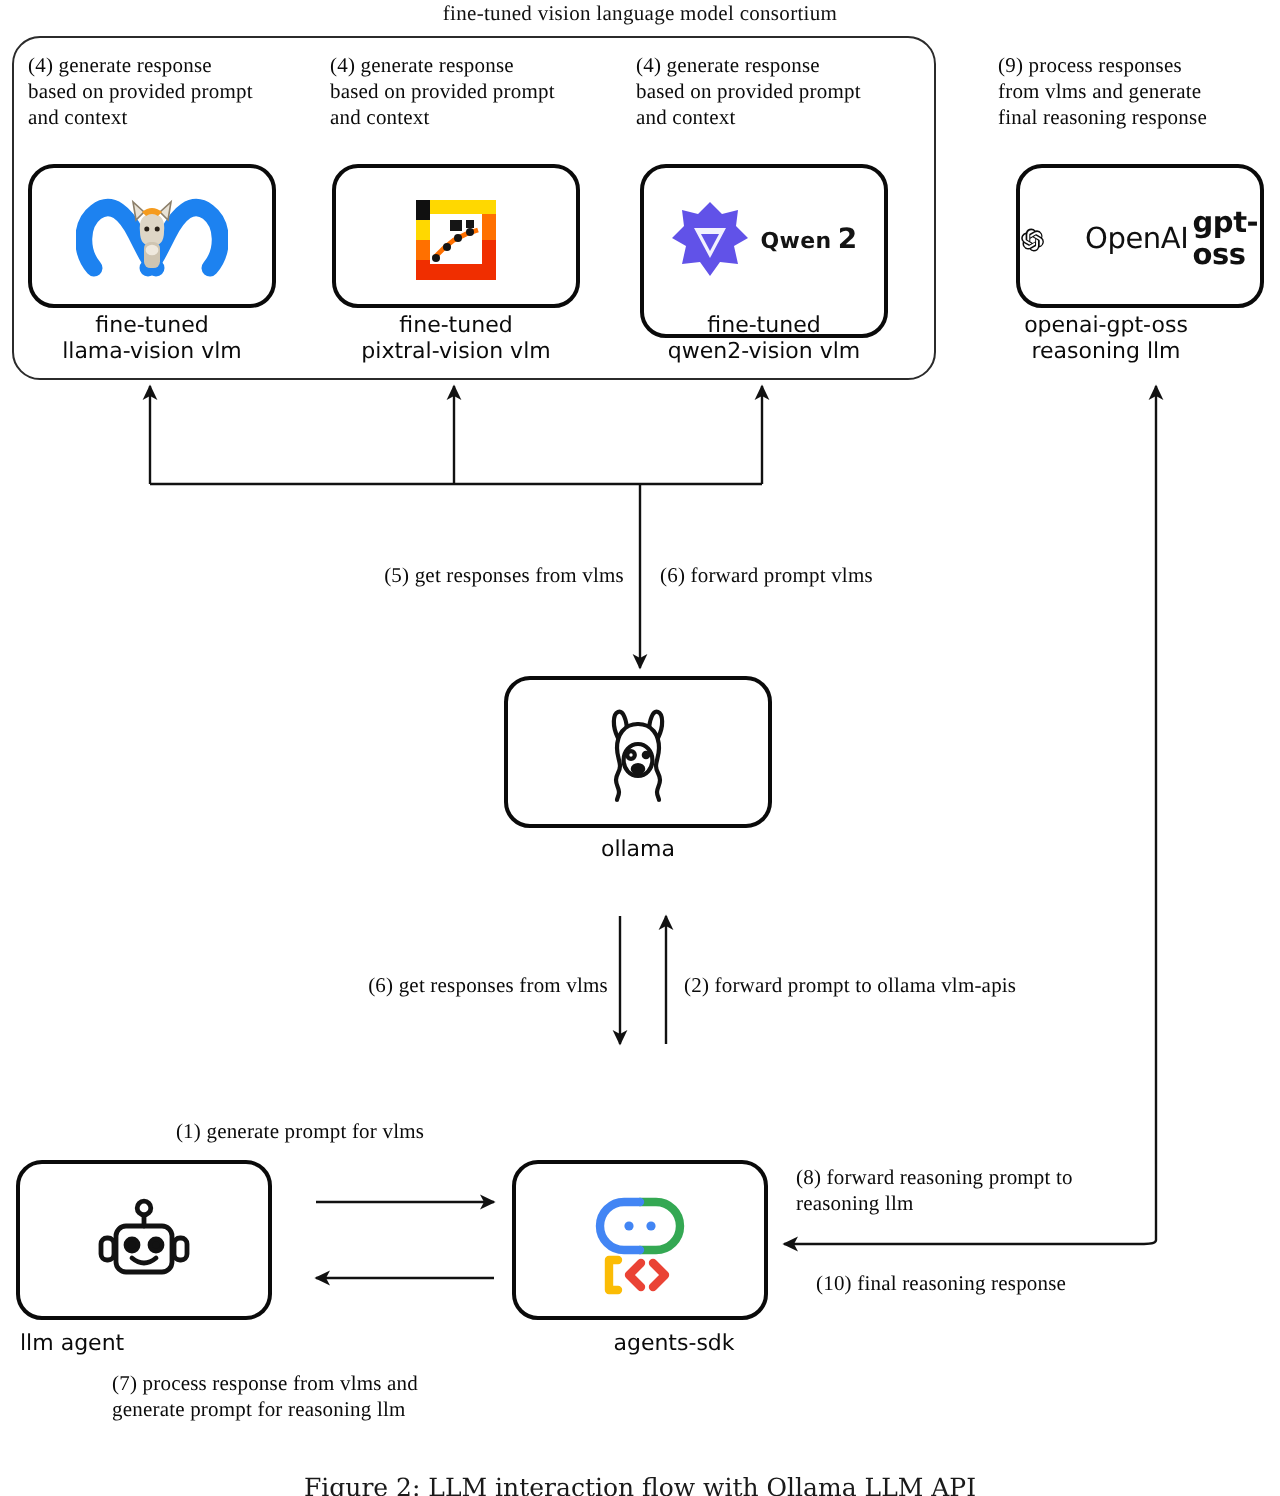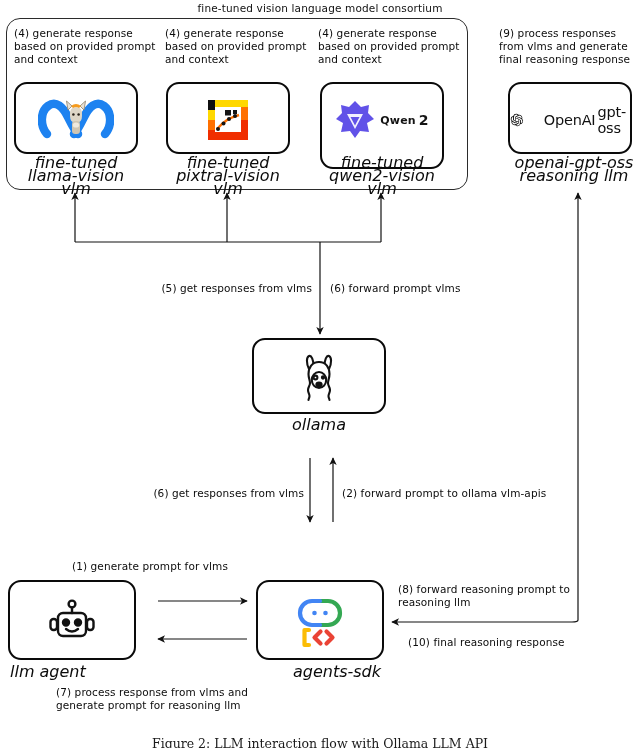--- a/index.html
+++ b/index.html
@@ -14,21 +14,21 @@
     overflow: hidden;
     font-family: "DejaVu Sans", sans-serif;
     color: #111111;
   }
   #canvas {
     position: absolute;
     left: 0; top: 0;
     width: 640px;
     height: 748px;
   }
-  .abs { position: absolute; }
+  .abs { position: absolute; font-family: Liberation Serif, serif; }
   .lbl {
     font-size: 10.5px;
     line-height: 13.2px;
     color: #0b0b0b;
     letter-spacing: 0.1px;
     white-space: pre-line;
   }
   .caption-title {
     font-size: 10.5px;
     text-align: center;
@@ -45,25 +45,24 @@
   .outer-group {
     position: absolute;
     border: 1.2px solid #2b2b2b;
     border-radius: 14px;
     background: transparent;
     box-sizing: border-box;
   }
   .box-caption {
     position: absolute;
     text-align: center;
-    font-size: 16px;
+    font-size: 11px;
     line-height: 13px;
     color: #0b0b0b;
     white-space: pre-line;
-    font-style: italic;
   }
   .logo-wrap {
     position: absolute;
     left: 0; right: 0;
     display: flex;
     align-items: center;
     justify-content: center;
   }
   .fig-caption {
     position: absolute;
@@ -87,21 +86,21 @@
     font-weight: 700;
     margin-left: 3px;
   }
   .oai-text {
     font-family: "DejaVu Sans", sans-serif;
     font-size: 14.5px;
     color: #101010;
     margin-left: 20px;
     letter-spacing: -0.2px;
   }
-  .oai-bold { font-weight: 400; margin-left: 2px; }
+  .oai-bold { font-weight: 700; margin-left: 2px; }
 </style>
 </head>
 <body>
 
 <svg id="canvas" viewBox="0 0 640 748" xmlns="http://www.w3.org/2000/svg">
   <defs>
     <marker id="arrowUp" markerWidth="9" markerHeight="9" refX="4.5" refY="8.4" orient="auto-start-reverse" markerUnits="userSpaceOnUse">
       <path d="M4.5 0.6 L8.2 8.4 L4.5 6.4 L0.8 8.4 Z" fill="#111"></path>
     </marker>
     <marker id="arrEnd" markerWidth="9" markerHeight="9" refX="7.6" refY="4.5" orient="auto" markerUnits="userSpaceOnUse">
@@ -232,21 +231,21 @@
                M3.26 8.3A4.1 4.1 0 0 1 5.4 6.5v5.16a.69.69 0 0 0 .35.61l5.29 3.05-1.84 1.06a.07.07 0 0 1-.06 0l-4.4-2.54a4.1 4.1 0 0 1-1.5-5.6Z
                M18.6 11.85l-5.3-3.07 1.83-1.06a.07.07 0 0 1 .07 0l4.4 2.55a4.1 4.1 0 0 1-.63 7.4v-5.17a.7.7 0 0 0-.36-.62Z
                M20.4 9.15l-.13-.08-4.34-2.52a.71.71 0 0 0-.72 0L9.9 9.6V7.48a.07.07 0 0 1 .03-.06l4.4-2.54a4.1 4.1 0 0 1 6.08 4.26Z
                M8.9 12.87 7.06 11.8a.07.07 0 0 1-.04-.05V6.68a4.1 4.1 0 0 1 6.73-3.15l-.13.07-4.35 2.5a.7.7 0 0 0-.36.62Z
                M9.9 10.72 12.27 9.36l2.37 1.36v2.73l-2.37 1.36-2.37-1.36Z" fill="#0d0d0d"></path>
     </svg>
     <span class="oai-text">OpenAI</span>
     <span class="oai-text oai-bold">gpt-oss</span>
   </div>
 </div>
-<div class="box-caption" style="left:512px;top:156px;width:124px;">openai-gpt-oss
+<div class="box-caption" style="left:491px;top:156px;width:124px;">openai-gpt-oss
 reasoning llm</div>
 
 <div class="abs lbl" style="left:140px;top:282px;width:172px;text-align:right;">(5) get responses from vlms</div>
 <div class="abs lbl" style="left:330px;top:282px;width:180px;">(6) forward prompt vlms</div>
 
 <div class="box" style="left:252px;top:338px;width:134px;height:76px;">
   <div class="logo-wrap" style="top:12px;height:52px;">
     <svg width="42" height="50" viewBox="0 0 42 50">
       <g stroke="#121212" stroke-width="2.1" fill="#ffffff" stroke-linejoin="round" stroke-linecap="round">
         <path d="M11 16 C8 10 8.5 4 11 3 C13.5 2 15.5 7 15.5 13"></path>

